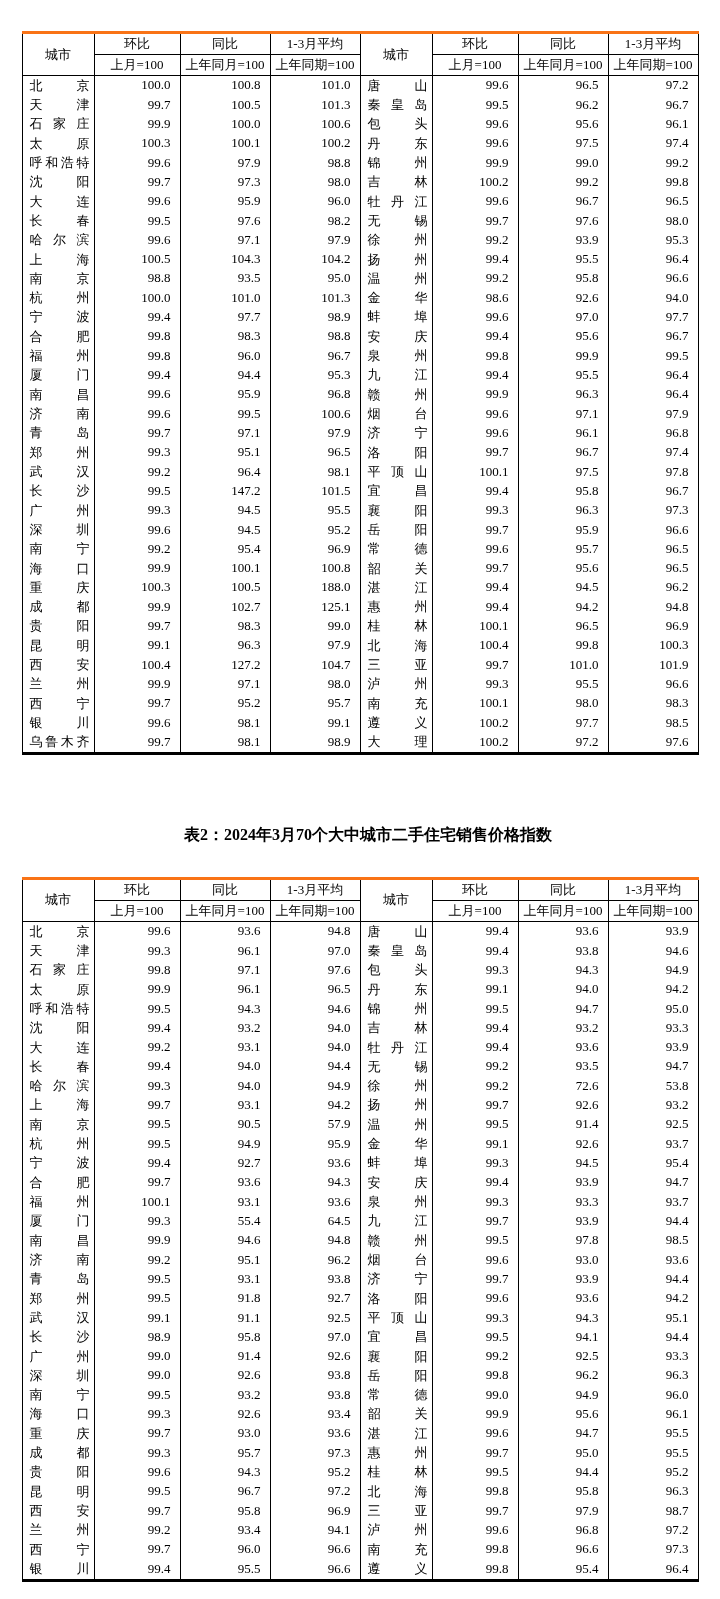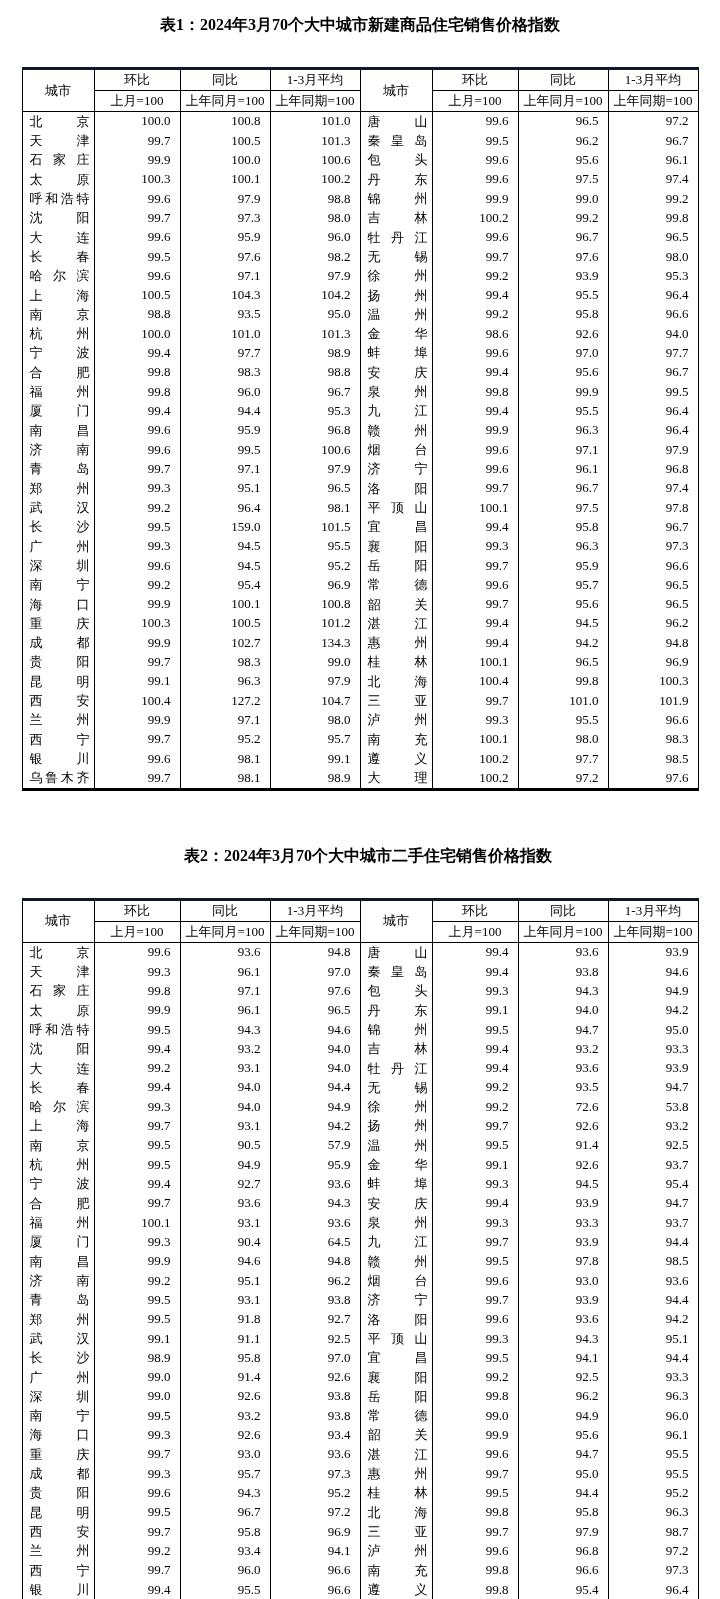--- a/index.html
+++ b/index.html
@@ -8,27 +8,27 @@
     font-family: "Liberation Serif", "DejaVu Serif", serif;
     color: #000;
   }
   .doc-title {
     margin: 0; padding: 14px 0 0;
     text-align: center;
     font-size: 16px; font-weight: bold;
     line-height: 22px;
     color: #000;
   }
-  .doc-title.second { padding-top: 54px; margin-left: 16px; }
+  .doc-title.second { padding-top: 69px; margin-left: 16px; }
   table.stats-table {
     border-collapse: collapse;
     table-layout: fixed;
     width: 676px;
     margin: 31px auto 0;
-    border-top: 3px solid #0f172a;
+    border-top: 3px solid #f97316;
     border-bottom: 3px solid #000;
   }
   col.c-city { width: 72px; }
   col.c-mom  { width: 86px; }
   col.c-yoy  { width: 90px; }
   col.c-avg  { width: 90px; }
   thead th {
     border: 1px solid #000;
     font-weight: normal;
     font-size: 13px;
@@ -56,21 +56,20 @@
     width: 60px;
     margin-left: 7px;
     vertical-align: middle;
   }
 </style>
 </head>
 <body>
 
 <div>
 
-  <h1 class="doc-title">表1：2024年3月70个大中城市新建商品住宅销售价格指数</h1>
 
   <table class="stats-table">
     <colgroup>
       <col class="c-city">
         <col class="c-mom">
         <col class="c-yoy">
         <col class="c-avg">
       <col class="c-city">
         <col class="c-mom">
         <col class="c-yoy">
@@ -460,21 +459,21 @@
     <td class="td-num">97.5</td>
     <td class="td-num">97.8</td>
   </tr>
 
   <tr>
     <td class="td-city"><span class="city-name">
               <span>长</span>
               <span>沙</span>
             </span></td>
     <td class="td-num">99.5</td>
-    <td class="td-num">159.0</td>
+    <td class="td-num">147.2</td>
     <td class="td-num">101.5</td>
     <td class="td-city"><span class="city-name">
               <span>宜</span>
               <span>昌</span>
             </span></td>
     <td class="td-num">99.4</td>
     <td class="td-num">95.8</td>
     <td class="td-num">96.7</td>
   </tr>
 
@@ -546,38 +545,38 @@
     <td class="td-num">96.5</td>
   </tr>
 
   <tr>
     <td class="td-city"><span class="city-name">
               <span>重</span>
               <span>庆</span>
             </span></td>
     <td class="td-num">100.3</td>
     <td class="td-num">100.5</td>
-    <td class="td-num">101.2</td>
+    <td class="td-num">188.0</td>
     <td class="td-city"><span class="city-name">
               <span>湛</span>
               <span>江</span>
             </span></td>
     <td class="td-num">99.4</td>
     <td class="td-num">94.5</td>
     <td class="td-num">96.2</td>
   </tr>
 
   <tr>
     <td class="td-city"><span class="city-name">
               <span>成</span>
               <span>都</span>
             </span></td>
     <td class="td-num">99.9</td>
     <td class="td-num">102.7</td>
-    <td class="td-num">134.3</td>
+    <td class="td-num">125.1</td>
     <td class="td-city"><span class="city-name">
               <span>惠</span>
               <span>州</span>
             </span></td>
     <td class="td-num">99.4</td>
     <td class="td-num">94.2</td>
     <td class="td-num">94.8</td>
   </tr>
 
   <tr>
@@ -997,21 +996,21 @@
     <td class="td-num">93.3</td>
     <td class="td-num">93.7</td>
   </tr>
 
   <tr>
     <td class="td-city"><span class="city-name">
               <span>厦</span>
               <span>门</span>
             </span></td>
     <td class="td-num">99.3</td>
-    <td class="td-num">90.4</td>
+    <td class="td-num">55.4</td>
     <td class="td-num">64.5</td>
     <td class="td-city"><span class="city-name">
               <span>九</span>
               <span>江</span>
             </span></td>
     <td class="td-num">99.7</td>
     <td class="td-num">93.9</td>
     <td class="td-num">94.4</td>
   </tr>
 

